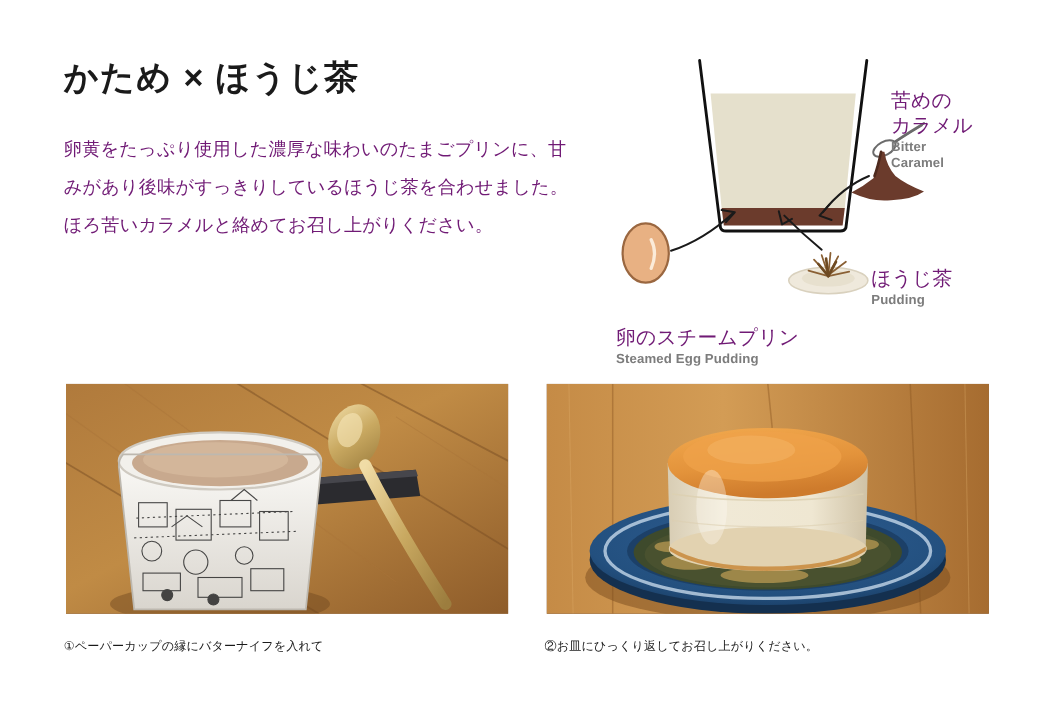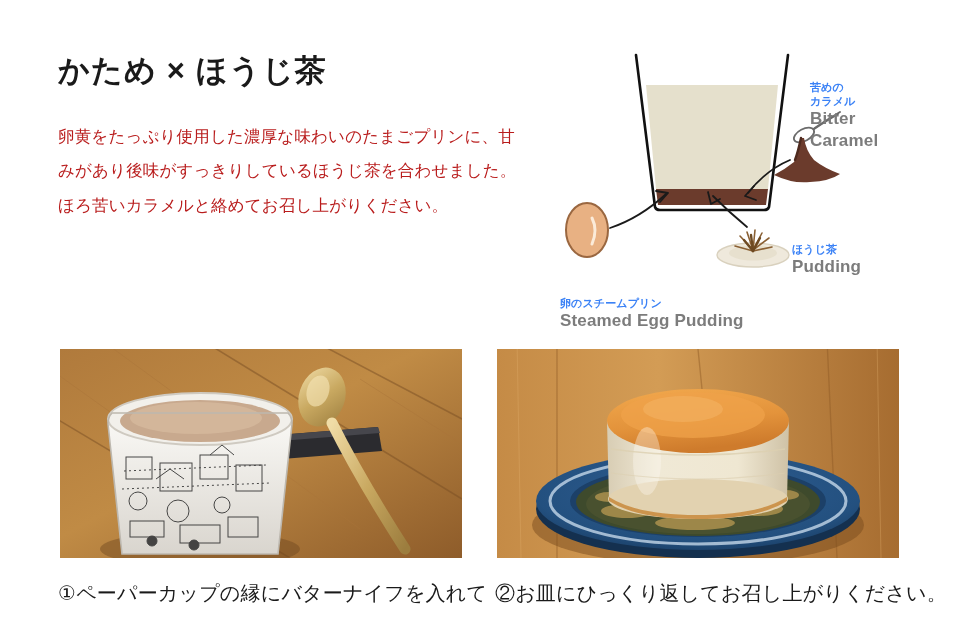--- a/index.html
+++ b/index.html
@@ -34,21 +34,21 @@
     font-weight: 700;
     letter-spacing: 0.04em;
     color: #1a1a1a;
     line-height: 1.25;
     margin: 0 0 28px 0;
     white-space: nowrap;
   }
   .body-copy {
     font-size: 16.5px;
     line-height: 2.1;
-    color: #b91c1c;
+    color: #701a75;
     letter-spacing: 0.01em;
     margin: 0;
     width: 462px;
   }
 
   
   .diagram {
     position: absolute;
     left: 548px;
     top: 50px;
@@ -56,28 +56,28 @@
     height: 255px;
   }
   .diagram svg {
     display: block;
   }
   .lbl {
     position: absolute;
     line-height: 1.28;
   }
   .lbl .ja {
-    font-size: 11px;
-    font-weight: 700;
-    color: #3b82f6;
+    font-size: 18px;
+    font-weight: 400;
+    color: #701a75;
     letter-spacing: 0.01em;
     white-space: nowrap;
   }
   .lbl .en {
-    font-size: 17px;
+    font-size: 12px;
     font-weight: 700;
     color: #7c7c7c;
     letter-spacing: 0.01em;
     white-space: nowrap;
   }
   .lbl-caramel { left: 262px; top: 30px; }
   .lbl-egg     { left: 12px;  top: 205px; margin-top: 41px; }
   .lbl-hojicha { left: 244px; top: 192px; }
 
   
@@ -90,21 +90,21 @@
     background: #8a5a2b;
   }
   .photo-left  { left: 60px; }
   .photo-right { left: 497px; }
   .photo svg { display: block; width: 100%; height: 100%; }
 
   
   .caption {
     position: absolute;
     top: 580px;
-    font-size: 20px;
+    font-size: 11px;
     color: #1a1a1a;
     letter-spacing: 0.01em;
     white-space: nowrap;
   }
   .caption-left  { left: 58px; }
   .caption-right { left: 495px; font-family: Liberation Mono, monospace; }
 </style>
 </head>
 <body>
 

